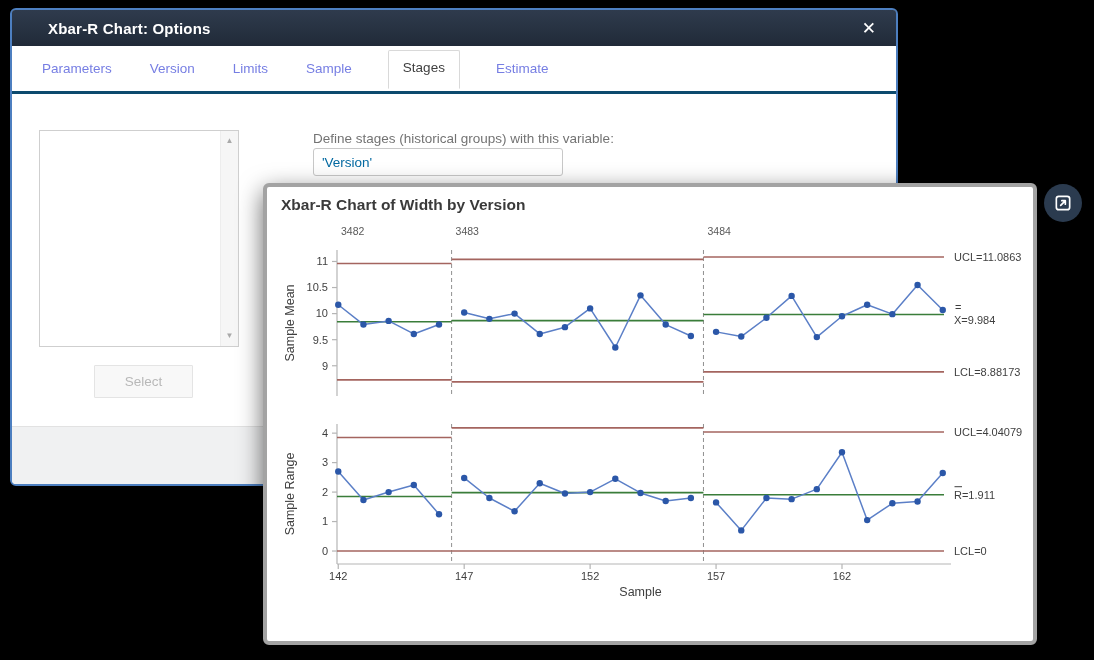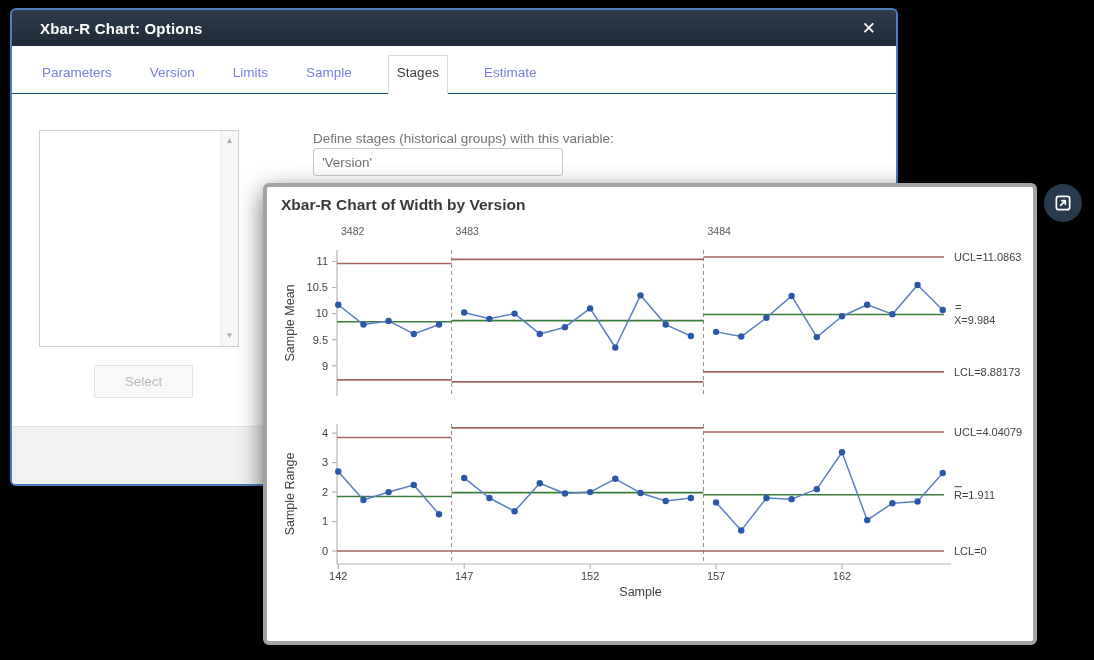--- a/index.html
+++ b/index.html
@@ -3,37 +3,37 @@
 <meta charset="utf-8">
 <style>
   html,body{margin:0;padding:0;background:#000;}
   #screen{position:relative;width:1094px;height:660px;background:#000;border-radius:10px;overflow:hidden;
           font-family:"Liberation Sans","DejaVu Sans",sans-serif;}
 
   
   .dialog{position:absolute;left:10px;top:8px;width:888px;height:478px;background:#fff;
           border:2px solid #4d7fc0;border-radius:6px;box-shadow:0 6px 22px rgba(0,0,0,.55);box-sizing:border-box;}
   .titlebar{height:36px;background:linear-gradient(#2f3b4d,#202a38);border-radius:3px 3px 0 0;
-            display:flex;align-items:center;padding:0 16px 0 28px;}
+            display:flex;align-items:center;padding:0 16px 0 36px;}
   .titlebar .title{color:#fff;font-size:15px;font-weight:bold;flex:1;letter-spacing:.2px;}
   .close-btn{color:#fff;font-size:17px;line-height:1;cursor:pointer;padding:2px 4px;font-weight:400;}
-  .tabbar{display:flex;align-items:flex-end;padding-left:28px;border-bottom:1px solid #0c4a6e;height:48px;box-sizing:border-box;gap:34px;}
+  .tabbar{display:flex;align-items:center;padding-left:28px;border-bottom:3px solid #0c4a6e;height:48px;box-sizing:border-box;gap:34px;}
   .tab{color:#767ee3;font-size:13.5px;padding:12px 2px 13px;cursor:pointer;white-space:nowrap;}
   .tab.active{color:#404040;background:#fff;border:1px solid #d9d9d9;border-bottom:1px solid #fff;
-              border-radius:2px 2px 0 0;padding:9px 8px 13px;margin-bottom:-1px;}
+              border-radius:2px 2px 0 0;padding:9px 14px 13px;margin-bottom:-1px;}
   .listbox{position:absolute;left:27px;top:120px;width:200px;height:217px;background:#fff;
            border:1px solid #cfcfcf;box-sizing:border-box;}
   .listbox .scroll{position:absolute;top:0;right:0;width:17px;height:100%;background:#f6f6f6;border-left:1px solid #ededed;}
   .scroll .arr{position:absolute;left:0;width:100%;text-align:center;color:#a9a9a9;font-size:8px;line-height:16px;cursor:pointer;}
   .scroll .arr.up{top:2px;} .scroll .arr.down{bottom:2px;}
   .select-btn{position:absolute;left:82px;top:355px;width:99px;height:33px;background:#f8f8f8;
               border:1px solid #e4e4e4;border-radius:1px;color:#b8b8b8;font-size:13.5px;font-family:inherit;}
   .stages-label{position:absolute;left:301px;top:121px;font-size:13.5px;color:#737373;}
   .var-input{position:absolute;left:301px;top:138px;width:250px;height:28px;border:1px solid #c8c8c8;
-             border-radius:3px;box-sizing:border-box;padding:0 8px;font-size:13.5px;color:#737373;font-family:inherit;background:#fff;}
+             border-radius:3px;box-sizing:border-box;padding:0 8px;font-size:13.5px;color:#0369a1;font-family:inherit;background:#fff;}
   .dlg-footer{position:absolute;left:0;bottom:0;width:100%;height:57px;background:#f0f1f2;
               border-top:1px solid #e2e2e2;border-radius:0 0 4px 4px;}
 
   
   .chart-window{position:absolute;left:263px;top:183px;width:774px;height:462px;background:#fff;
                 border:4px solid #a3a3a3;border-radius:6px;box-shadow:0 8px 24px rgba(0,0,0,.6);box-sizing:border-box;}
   .chart-title{position:absolute;left:14px;top:9px;font-size:15.5px;font-weight:bold;color:#3a3a3a;}
   .chart-svg{position:absolute;left:0;top:0;}
 
   

